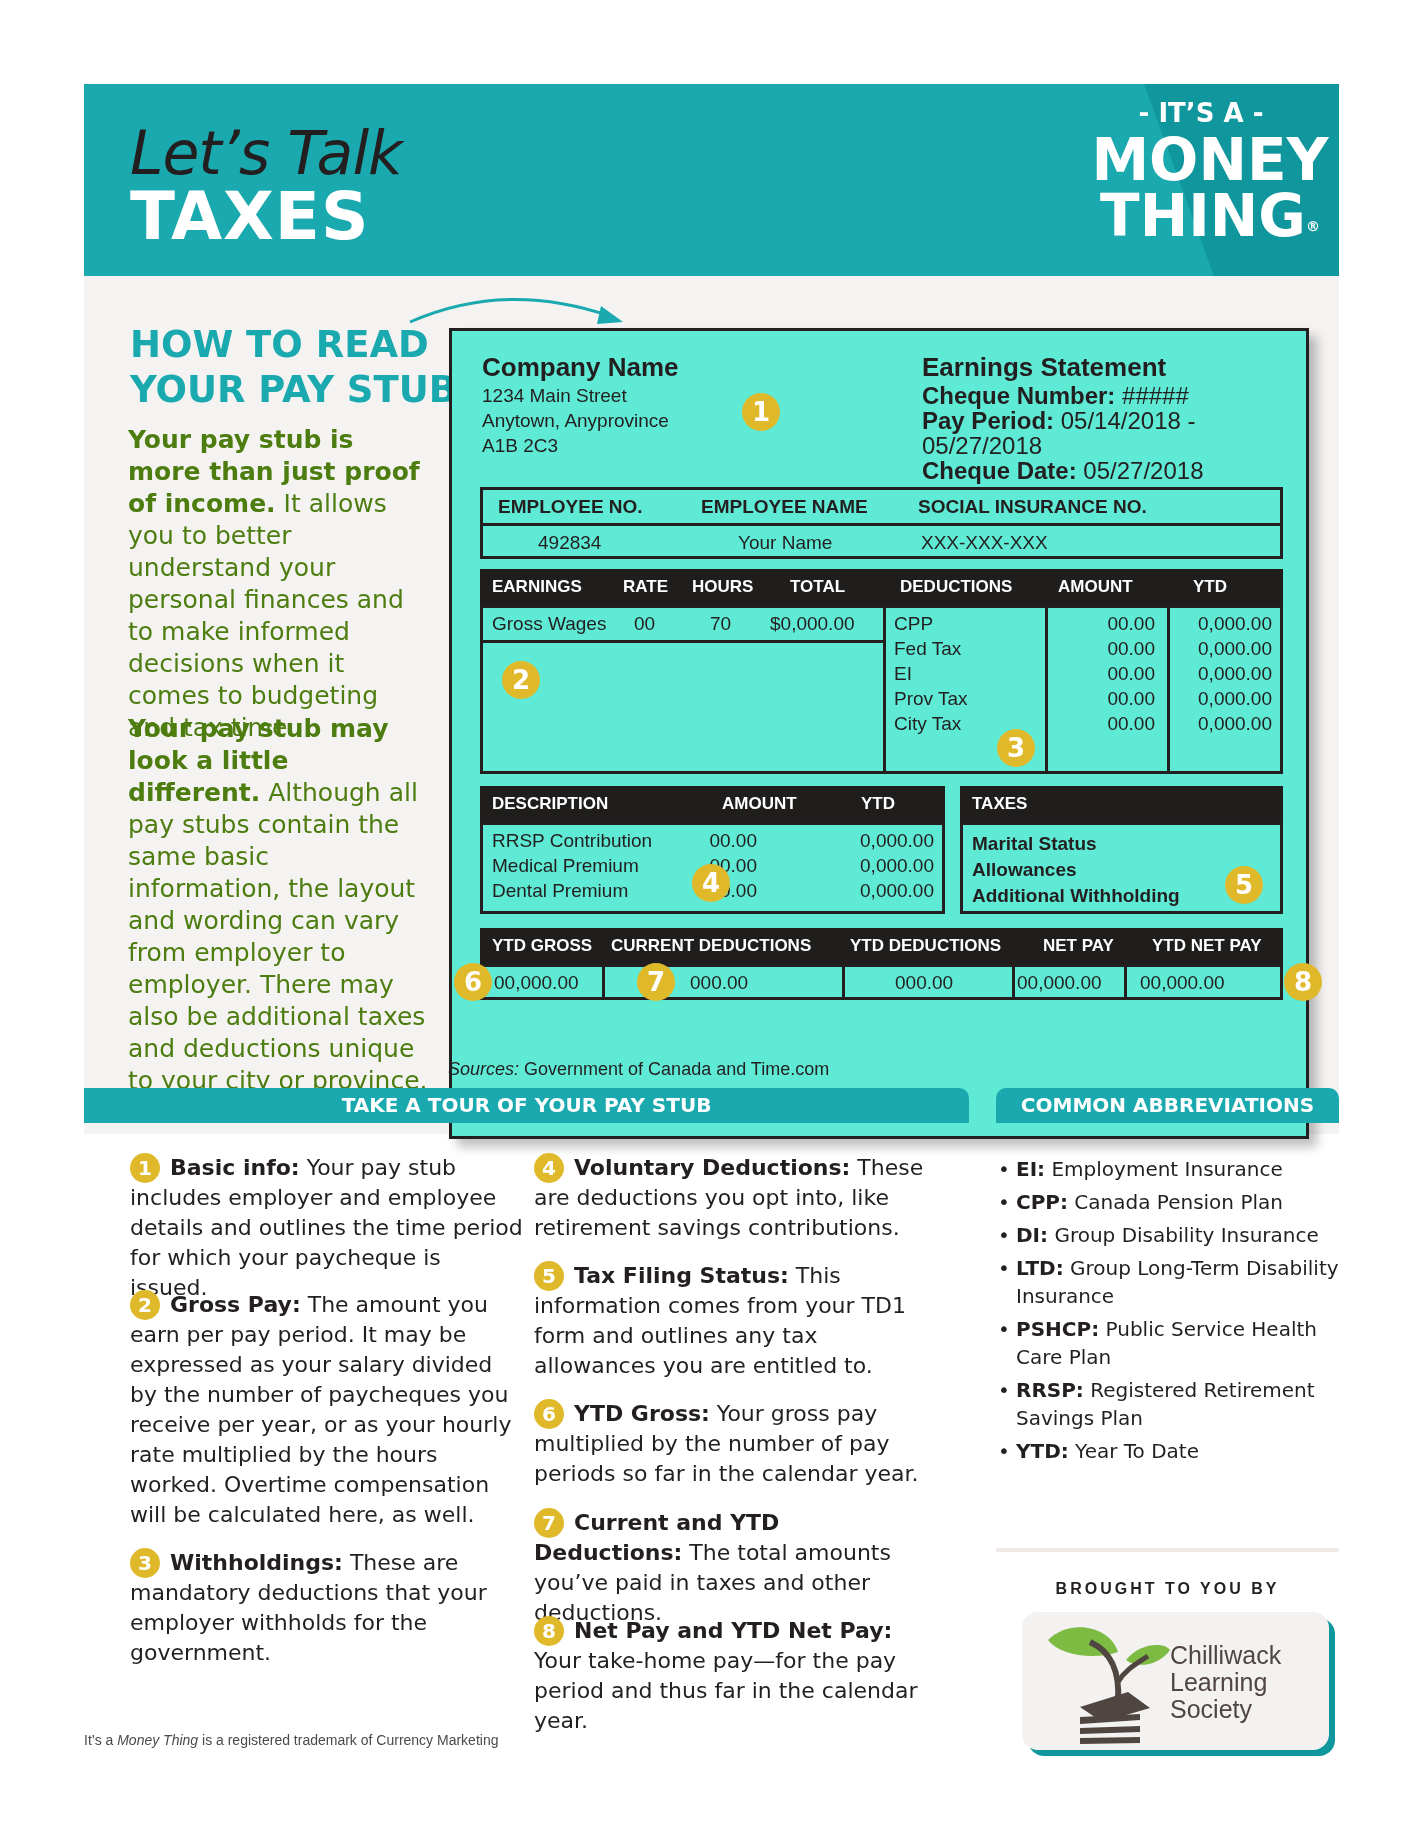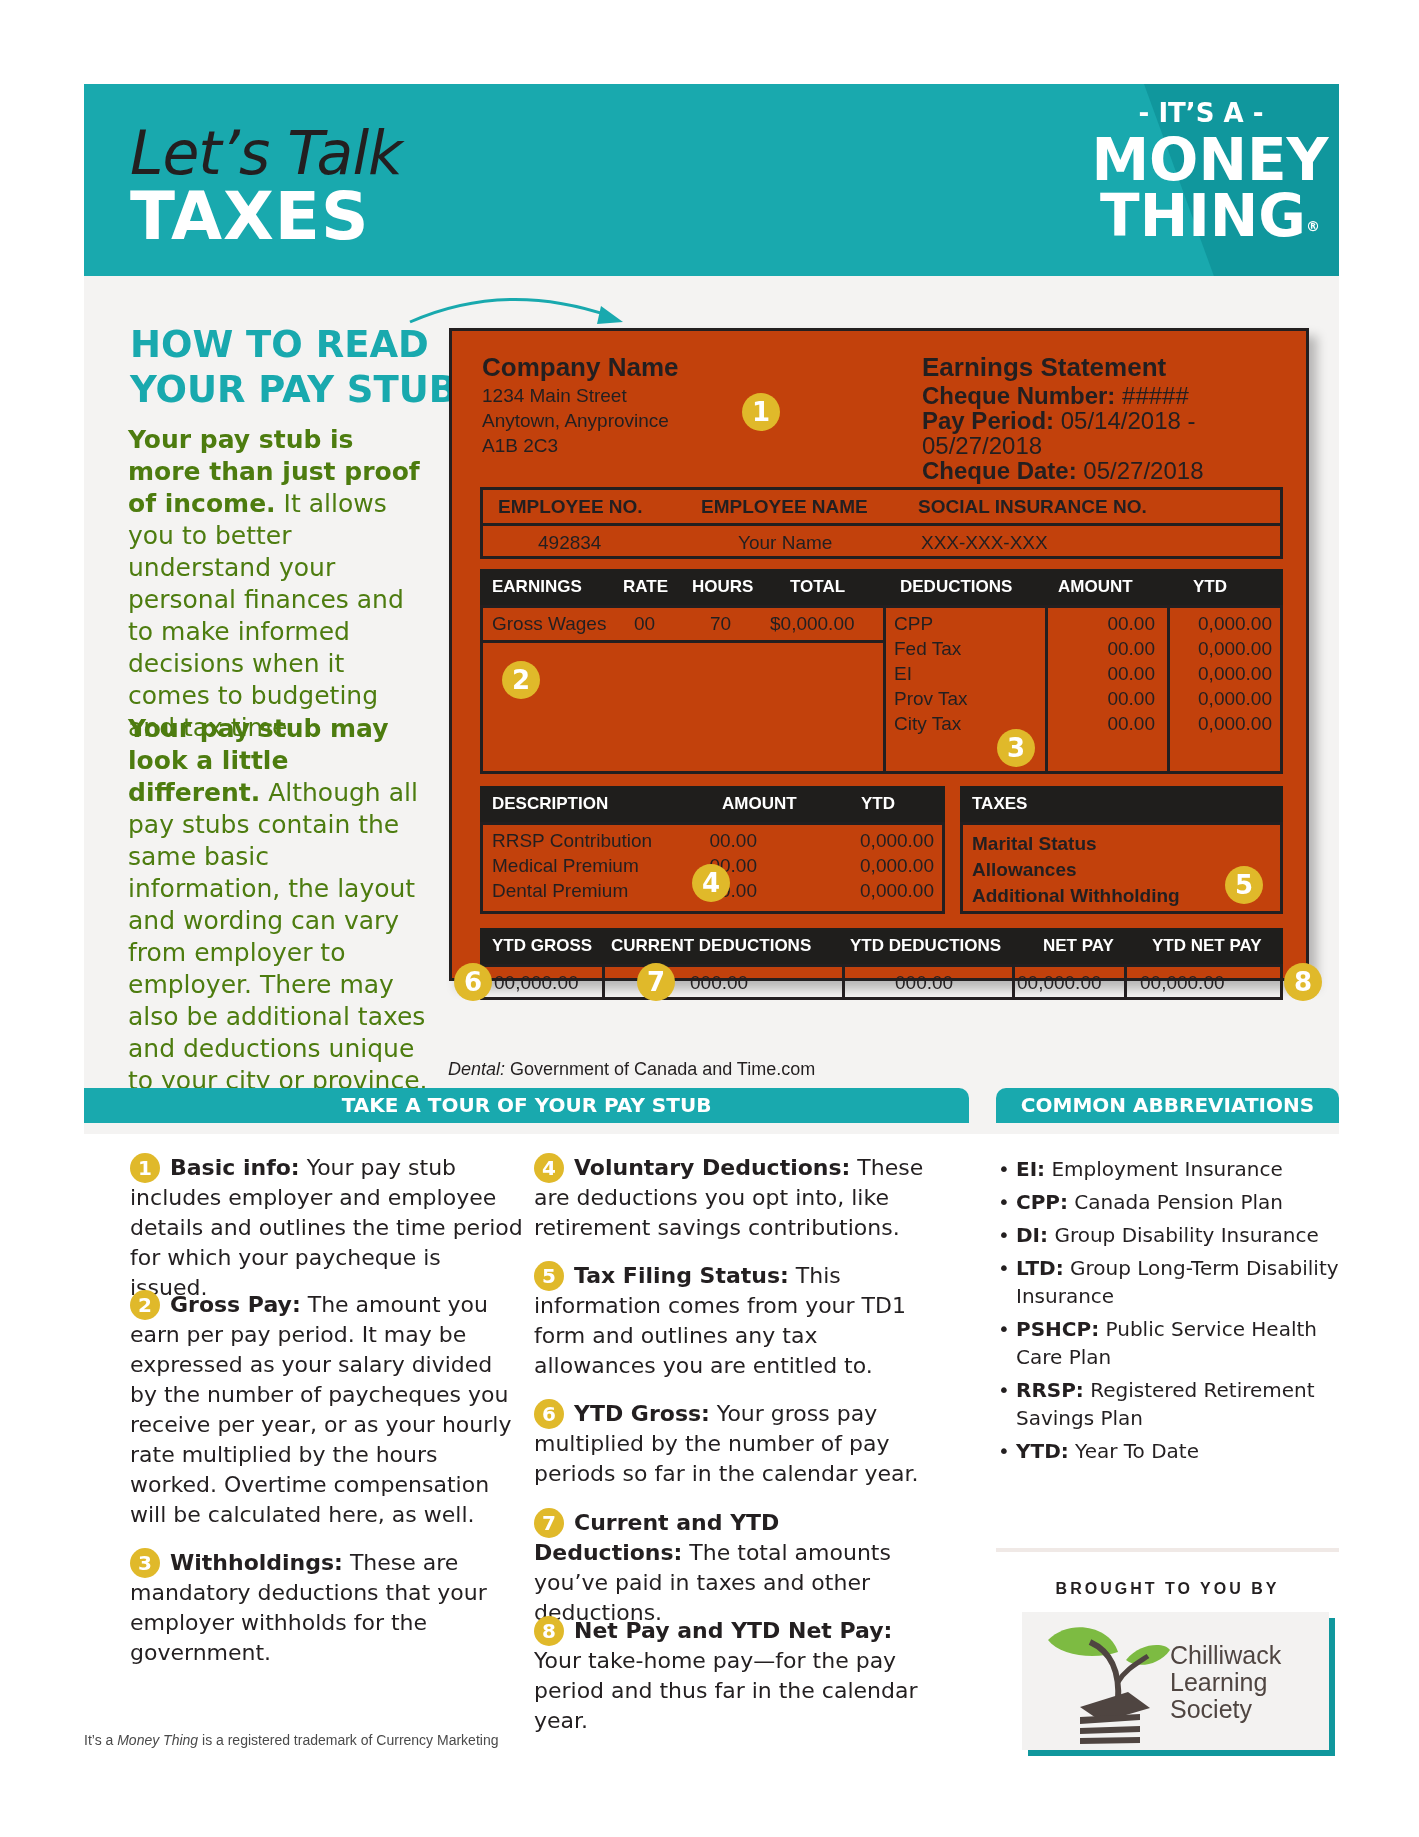--- a/index.html
+++ b/index.html
@@ -22,21 +22,21 @@
   .how-title { position: absolute; left: 130px; top: 322px; font-size: 37px; font-weight: bold; color: #19a9ae; line-height: 45px; font-family: "DejaVu Sans", sans-serif; }
   .intro { position: absolute; left: 128px; width: 300px; font-size: 25px; line-height: 32px; color: #4d7c0f; font-family: "DejaVu Sans", sans-serif; }
   .intro b { font-weight: bold; }
   .intro-1 { top: 424px; }
   .intro-2 { top: 713px; }
 
   
   .arrow { position: absolute; left: 405px; top: 290px; }
 
   
-  .stub { position: absolute; left: 449px; top: 328px; width: 860px; height: 653px; background: #c2410c; border: 3px solid #231f20; box-shadow: 8px 8px 10px rgba(0,0,0,0.25); }
+  .stub { position: absolute; left: 449px; top: 328px; width: 860px; height: 811px; background: #5eead4; border: 3px solid #231f20; box-shadow: 8px 8px 10px rgba(0,0,0,0.25); }
   .stub .abs { position: absolute; }
   .company { left: 30px; top: 20px; }
   .company .name { font-size: 26px; font-weight: bold; line-height: 32px; }
   .company .line { font-size: 19px; line-height: 25px; }
   .statement { left: 470px; top: 20px; }
   .statement .name { font-size: 26px; font-weight: bold; line-height: 32px; }
   .statement .line { font-size: 24px; line-height: 25px; }
   .statement .line b { font-weight: bold; }
 
   .badge { position: absolute; width: 38px; height: 38px; border-radius: 50%; background: #e0b92a; color: #ffffff; font-weight: bold; font-size: 26px; text-align: center; line-height: 38px; font-family: "DejaVu Sans", sans-serif; }
@@ -69,21 +69,21 @@
 
   
   .abbr-list { position: absolute; left: 996px; top: 1155px; width: 345px; list-style: none; font-family: "DejaVu Sans", sans-serif; }
   .abbr-list li { position: relative; padding-left: 20px; font-size: 20px; line-height: 28px; margin-bottom: 5px; }
   .abbr-list li::before { content: "•"; position: absolute; left: 2px; top: 0; }
   .abbr-list b { font-weight: bold; }
 
   .divider { position: absolute; left: 996px; top: 1548px; width: 343px; height: 4px; background: #f0e9e6; }
   .brought { position: absolute; left: 996px; top: 1580px; width: 343px; text-align: center; font-size: 16px; font-weight: bold; letter-spacing: 3px; }
 
-  .sponsor { position: absolute; left: 1022px; top: 1612px; width: 307px; height: 138px; background: #f3f2f1; border-radius: 0; box-shadow: 6px 6px 0 #10979d; }
+  .sponsor { position: absolute; left: 1022px; top: 1612px; width: 307px; height: 138px; background: #f3f2f1; border-radius: 16px; box-shadow: 6px 6px 0 #10979d; }
   .sponsor-name { position: absolute; left: 148px; top: 30px; font-size: 25px; line-height: 27px; color: #4f4541; }
 
   .footer { position: absolute; left: 84px; top: 1732px; font-size: 14px; color: #4a4a4a; }
   .footer i { font-style: italic; }
 </style>
 </head>
 <body>
 
 <div class="page-bg"></div>
 
@@ -216,21 +216,21 @@
   <span class="txt" style="left:42px;top:639px;">00,000.00</span>
   <span class="txt" style="left:238px;top:639px;">000.00</span>
   <span class="txt" style="left:443px;top:639px;">000.00</span>
   <span class="txt" style="left:565px;top:639px;">00,000.00</span>
   <span class="txt" style="left:688px;top:639px;">00,000.00</span>
   <div class="badge" style="left:2px;top:632px;">6</div>
   <div class="badge" style="left:185px;top:632px;">7</div>
   <div class="badge" style="left:832px;top:632px;">8</div>
 </div>
 
-<div class="sources"><i>Dental:</i><span> Government of Canada and Time.com</span></div>
+<div class="sources"><i>Sources:</i><span> Government of Canada and Time.com</span></div>
 
 <div class="sec-hdr sec-hdr-tour">TAKE A TOUR OF YOUR PAY STUB</div>
 <div class="sec-hdr sec-hdr-abbr">COMMON ABBREVIATIONS</div>
 
 <div class="tour" style="left:130px;top:1153px;"><span class="num">1</span><b>Basic info:</b><span> Your pay stub includes employer and employee details and outlines the time period for which your paycheque is issued.</span></div>
 <div class="tour" style="left:130px;top:1290px;"><span class="num">2</span><b>Gross Pay:</b><span> The amount you earn per pay period. It may be expressed as your salary divided by the number of paycheques you receive per year, or as your hourly rate multiplied by the hours worked. Overtime compensation will be calculated here, as well.</span></div>
 <div class="tour" style="left:130px;top:1548px;"><span class="num">3</span><b>Withholdings:</b><span> These are mandatory deductions that your employer withholds for the government.</span></div>
 <div class="tour" style="left:534px;top:1153px;"><span class="num">4</span><b>Voluntary Deductions:</b><span> These are deductions you opt into, like retirement savings contributions.</span></div>
 <div class="tour" style="left:534px;top:1261px;"><span class="num">5</span><b>Tax Filing Status:</b><span> This information comes from your TD1 form and outlines any tax allowances you are entitled to.</span></div>
 <div class="tour" style="left:534px;top:1399px;"><span class="num">6</span><b>YTD Gross:</b><span> Your gross pay multiplied by the number of pay periods so far in the calendar year.</span></div>

